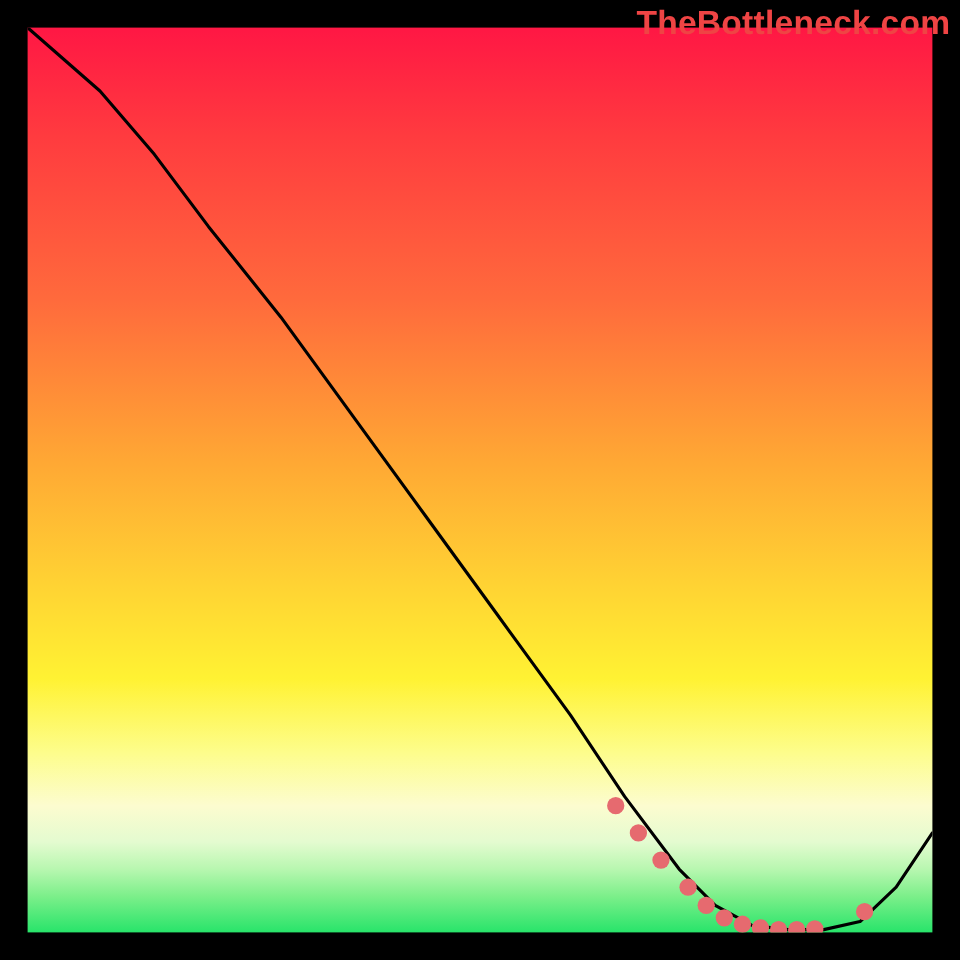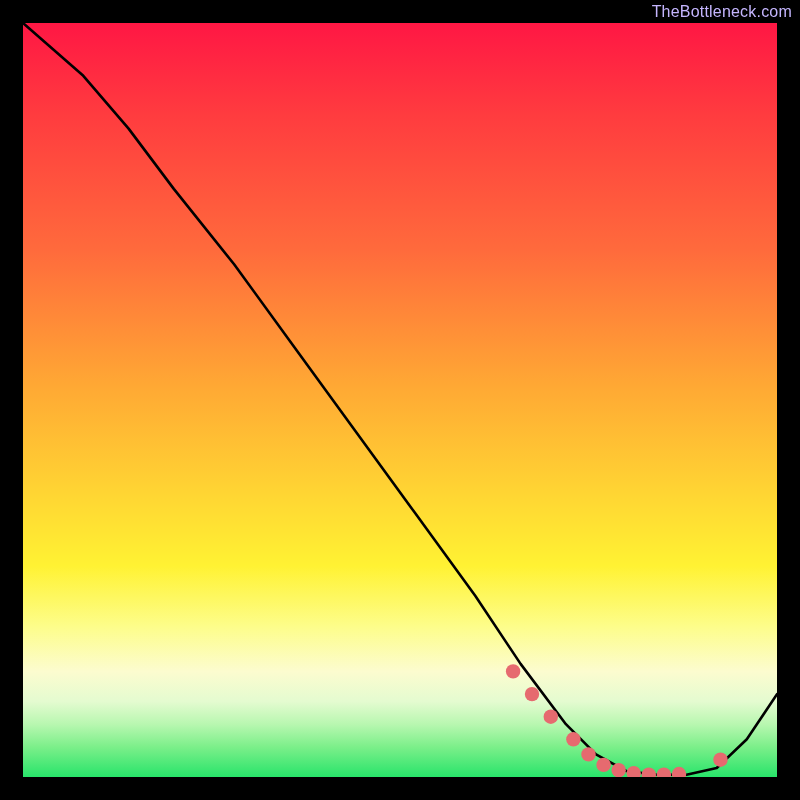--- a/index.html
+++ b/index.html
@@ -35,24 +35,24 @@
       #e4fbd0 90%,
       #b8f7b0 93%,
       #7cef8a 96%,
       #28e46a 100%
     );
   }
   .watermark {
     position: absolute;
     top: 3px;
     right: 8px;
-    color: #c4b5fd;
-    font-size: 16px;
+    color: #ef4444;
+    font-size: 28px;
     letter-spacing: 0.2px;
-    font-weight: 400;
+    font-weight: 700;
     user-select: none;
   }
   svg.curve {
     position: absolute;
     inset: 0;
     width: 754px;
     height: 754px;
   }
 </style>
 </head>

